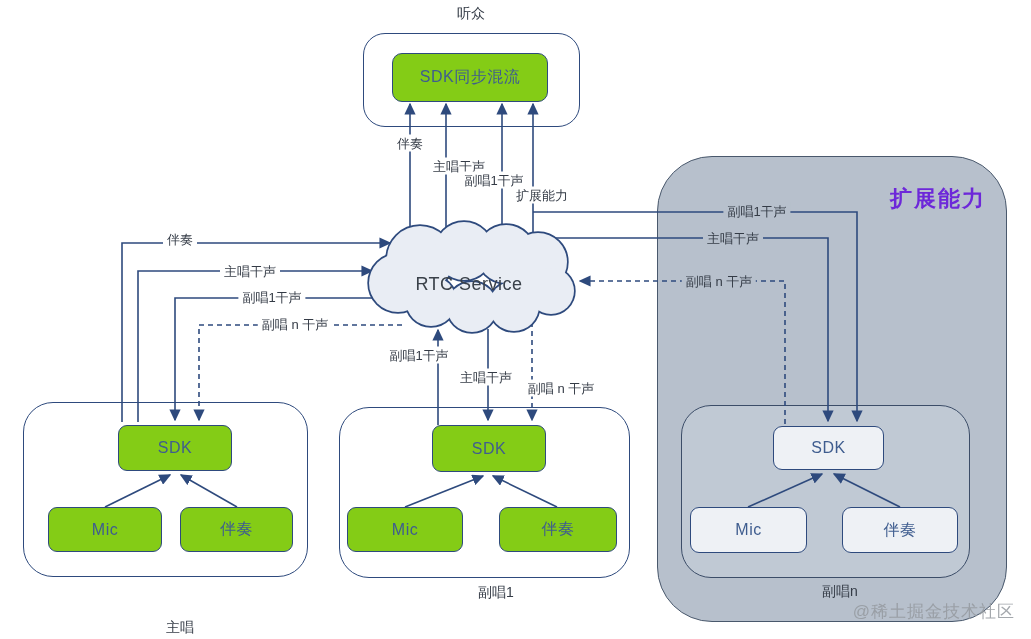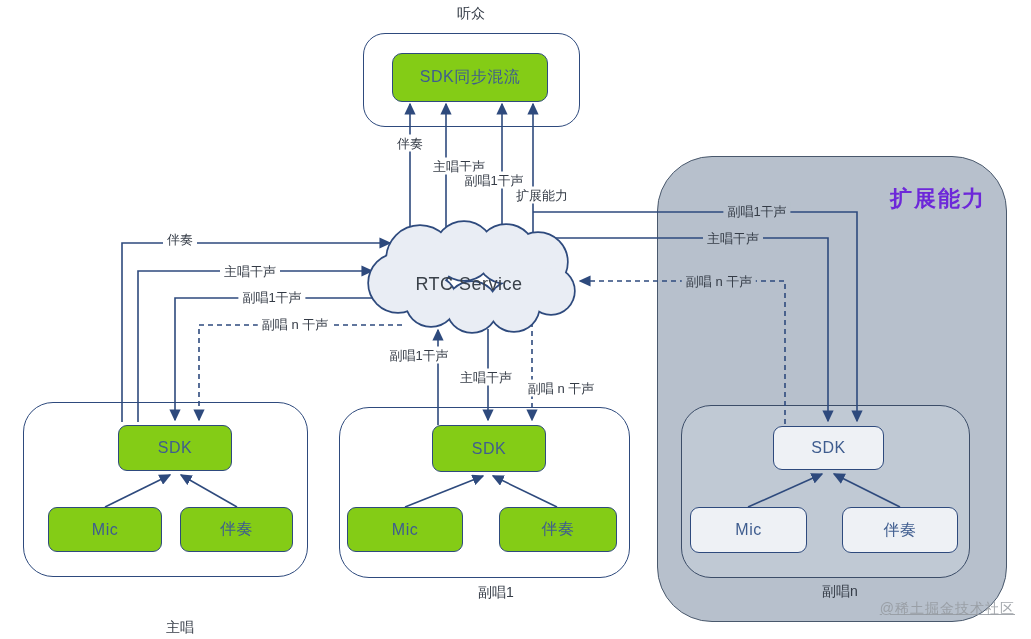--- a/index.html
+++ b/index.html
@@ -43,21 +43,21 @@
   .ext-title{
     position:absolute;transform:translate(-50%,-50%);white-space:nowrap;
     font-size:22px;font-weight:bold;color:#6d28d9;z-index:3;letter-spacing:2px;
   }
   .cloud-text{
     position:absolute;transform:translate(-50%,-50%);white-space:nowrap;
     font-size:18px;color:#3a4149;z-index:3;letter-spacing:.5px;
   }
   .watermark{
     position:absolute;right:16px;top:600px;white-space:nowrap;
-    font-size:14px;color:rgba(148,153,159,0.85);z-index:3;letter-spacing:1px;text-decoration:underline;
+    font-size:17px;color:rgba(148,153,159,0.85);z-index:3;letter-spacing:1px;
   }
 </style>
 </head>
 <body>
 
 <div class="stage">
 
   <div class="panel"></div>
   <div class="inner-bn"></div>
 

